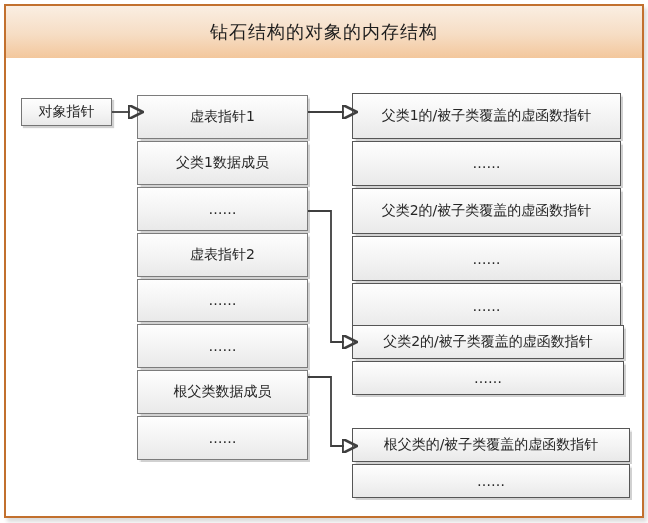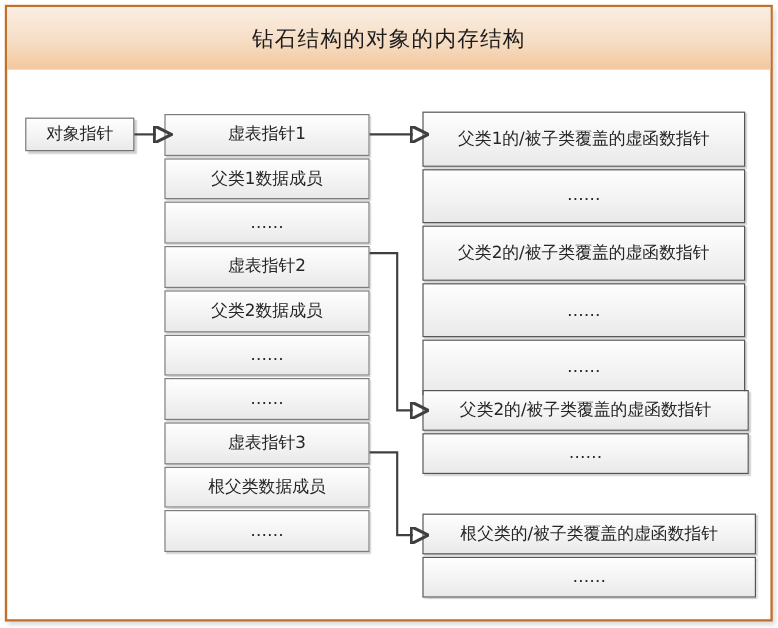--- a/index.html
+++ b/index.html
@@ -100,24 +100,22 @@
 
   <div class="shape" id="object-pointer">
     <span>对象指针</span>
   </div>
 
   <div class="stack" id="mid-column">
     <div class="cell">虚表指针1</div>
     <div class="cell">父类1数据成员</div>
     <div class="cell">……</div>
     <div class="cell">虚表指针2</div>
-    <div class="cell">父类2数据成员</div>
     <div class="cell">……</div>
     <div class="cell">……</div>
-    <div class="cell">虚表指针3</div>
     <div class="cell">根父类数据成员</div>
     <div class="cell">……</div>
   </div>
 
   <div class="stack vstack" id="vtable-1">
     <div class="cell">父类1的/被子类覆盖的虚函数指针</div>
     <div class="cell">……</div>
     <div class="cell">父类2的/被子类覆盖的虚函数指针</div>
     <div class="cell">……</div>
     <div class="cell">……</div>

